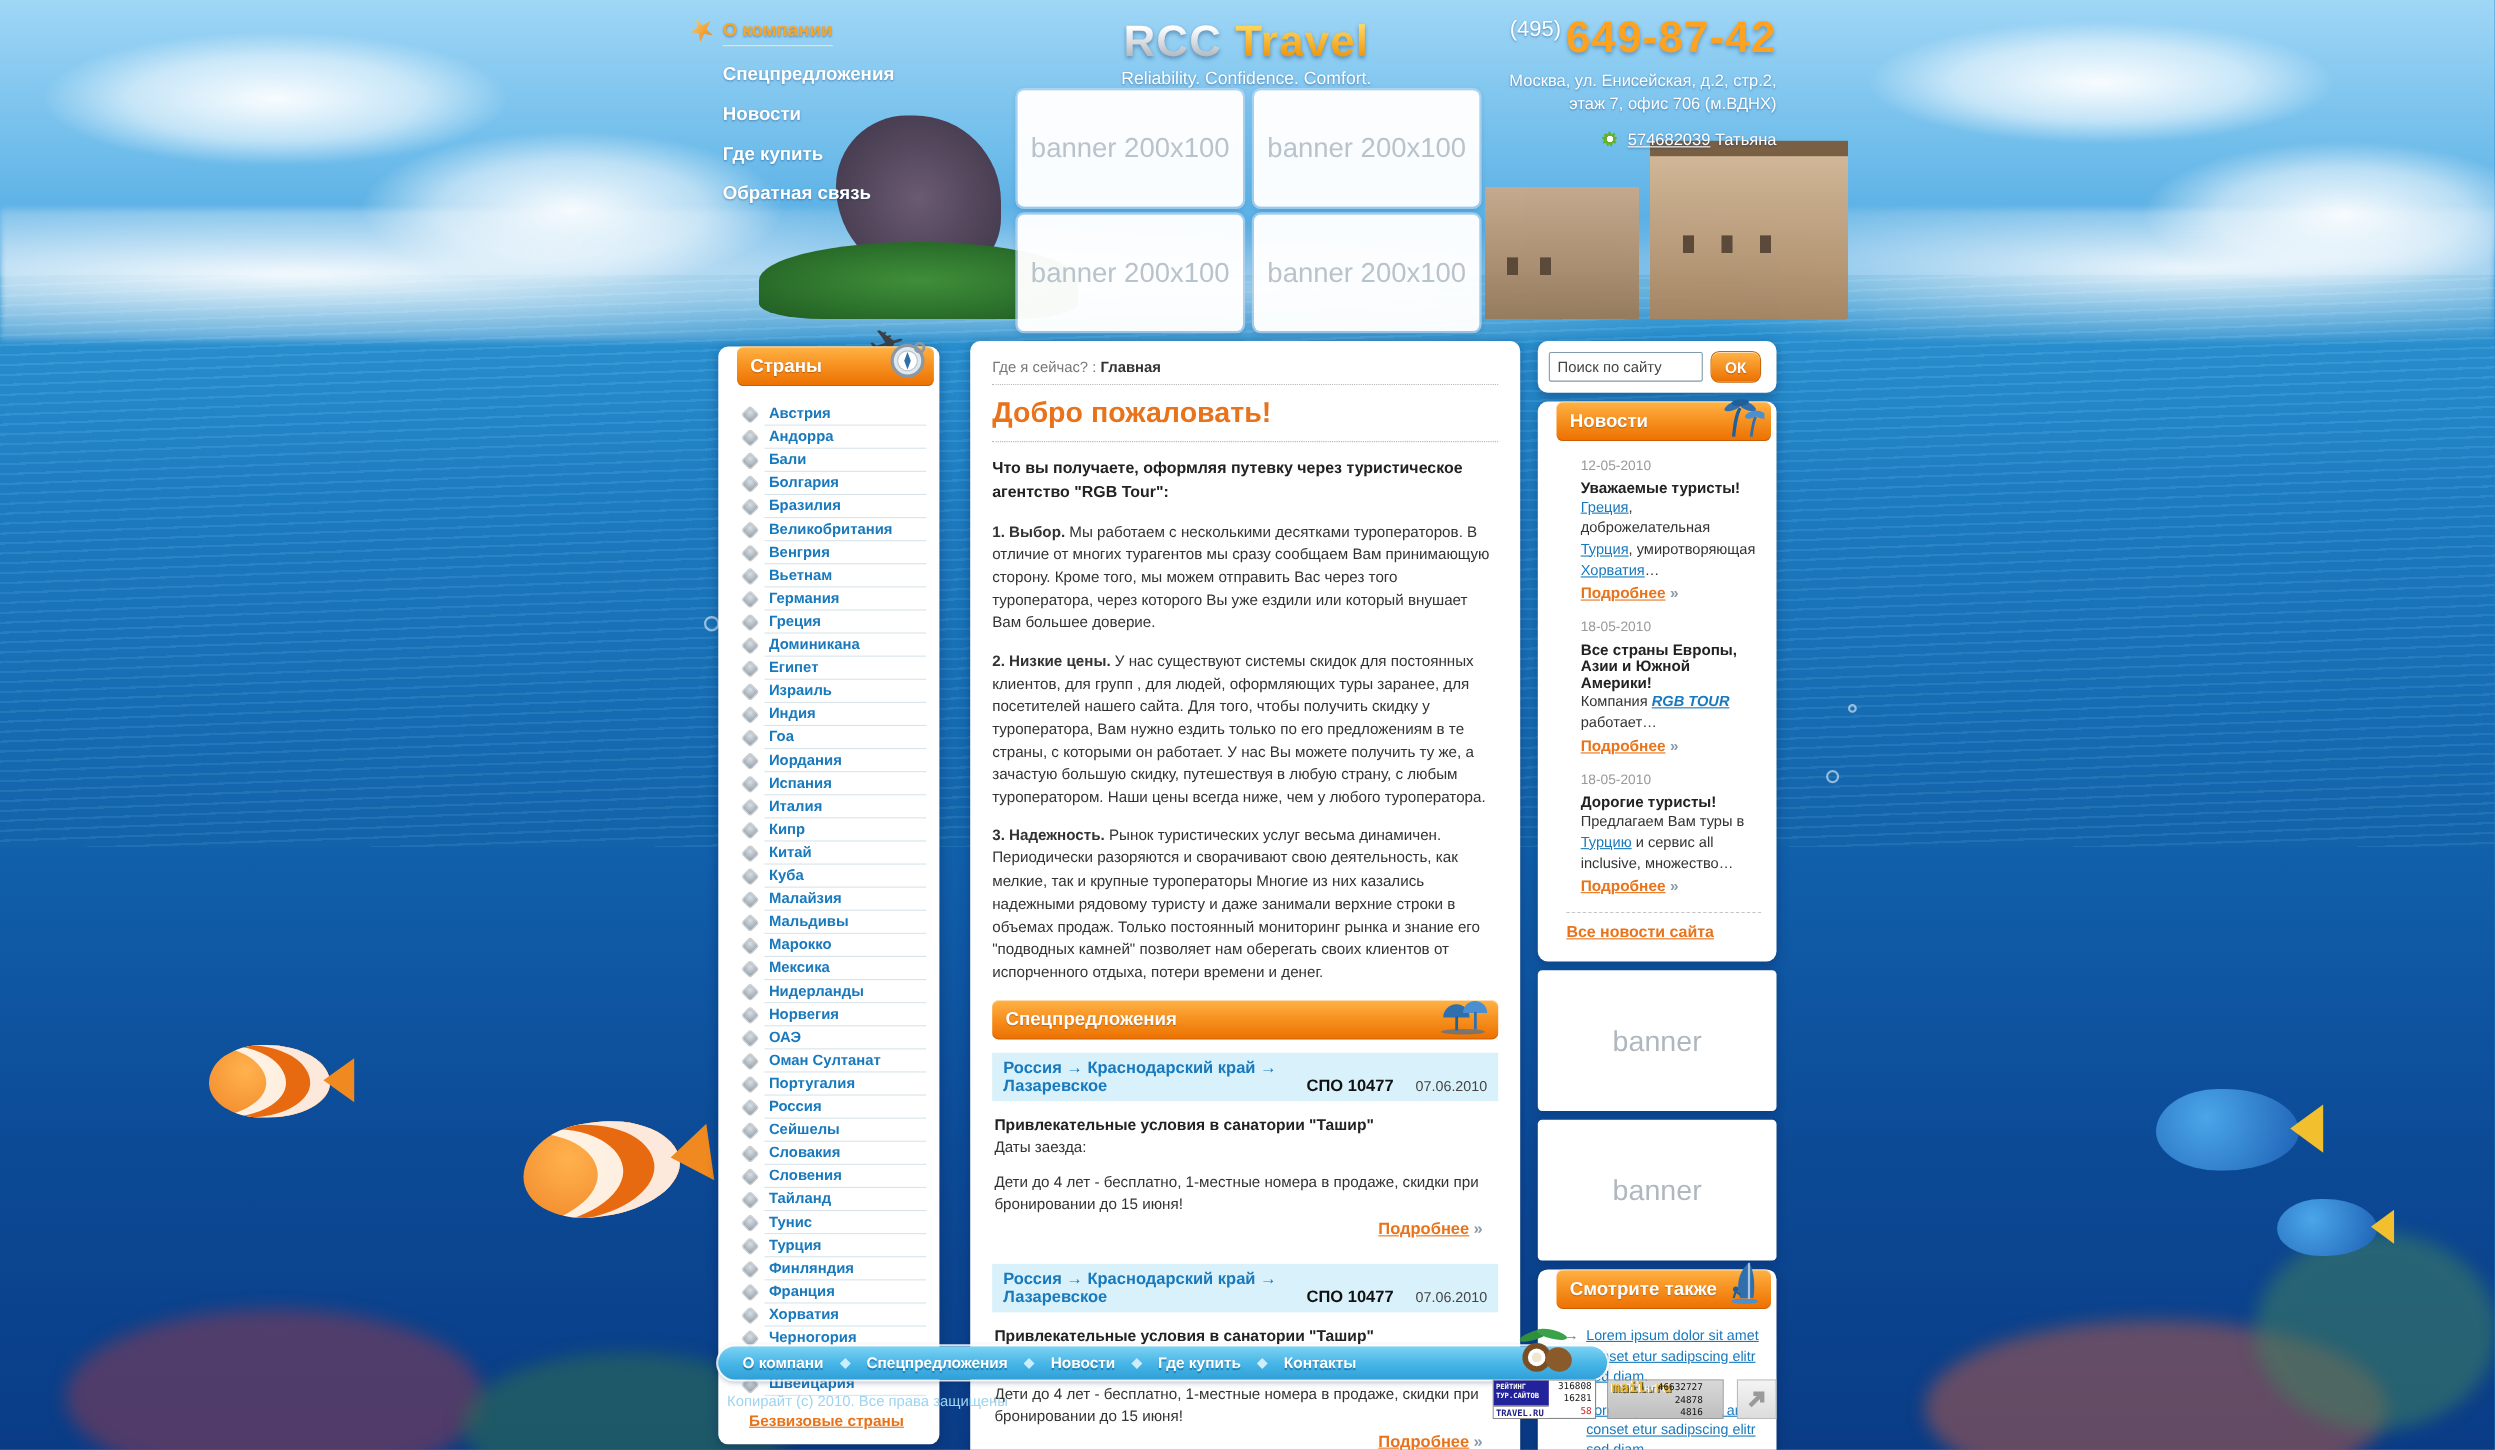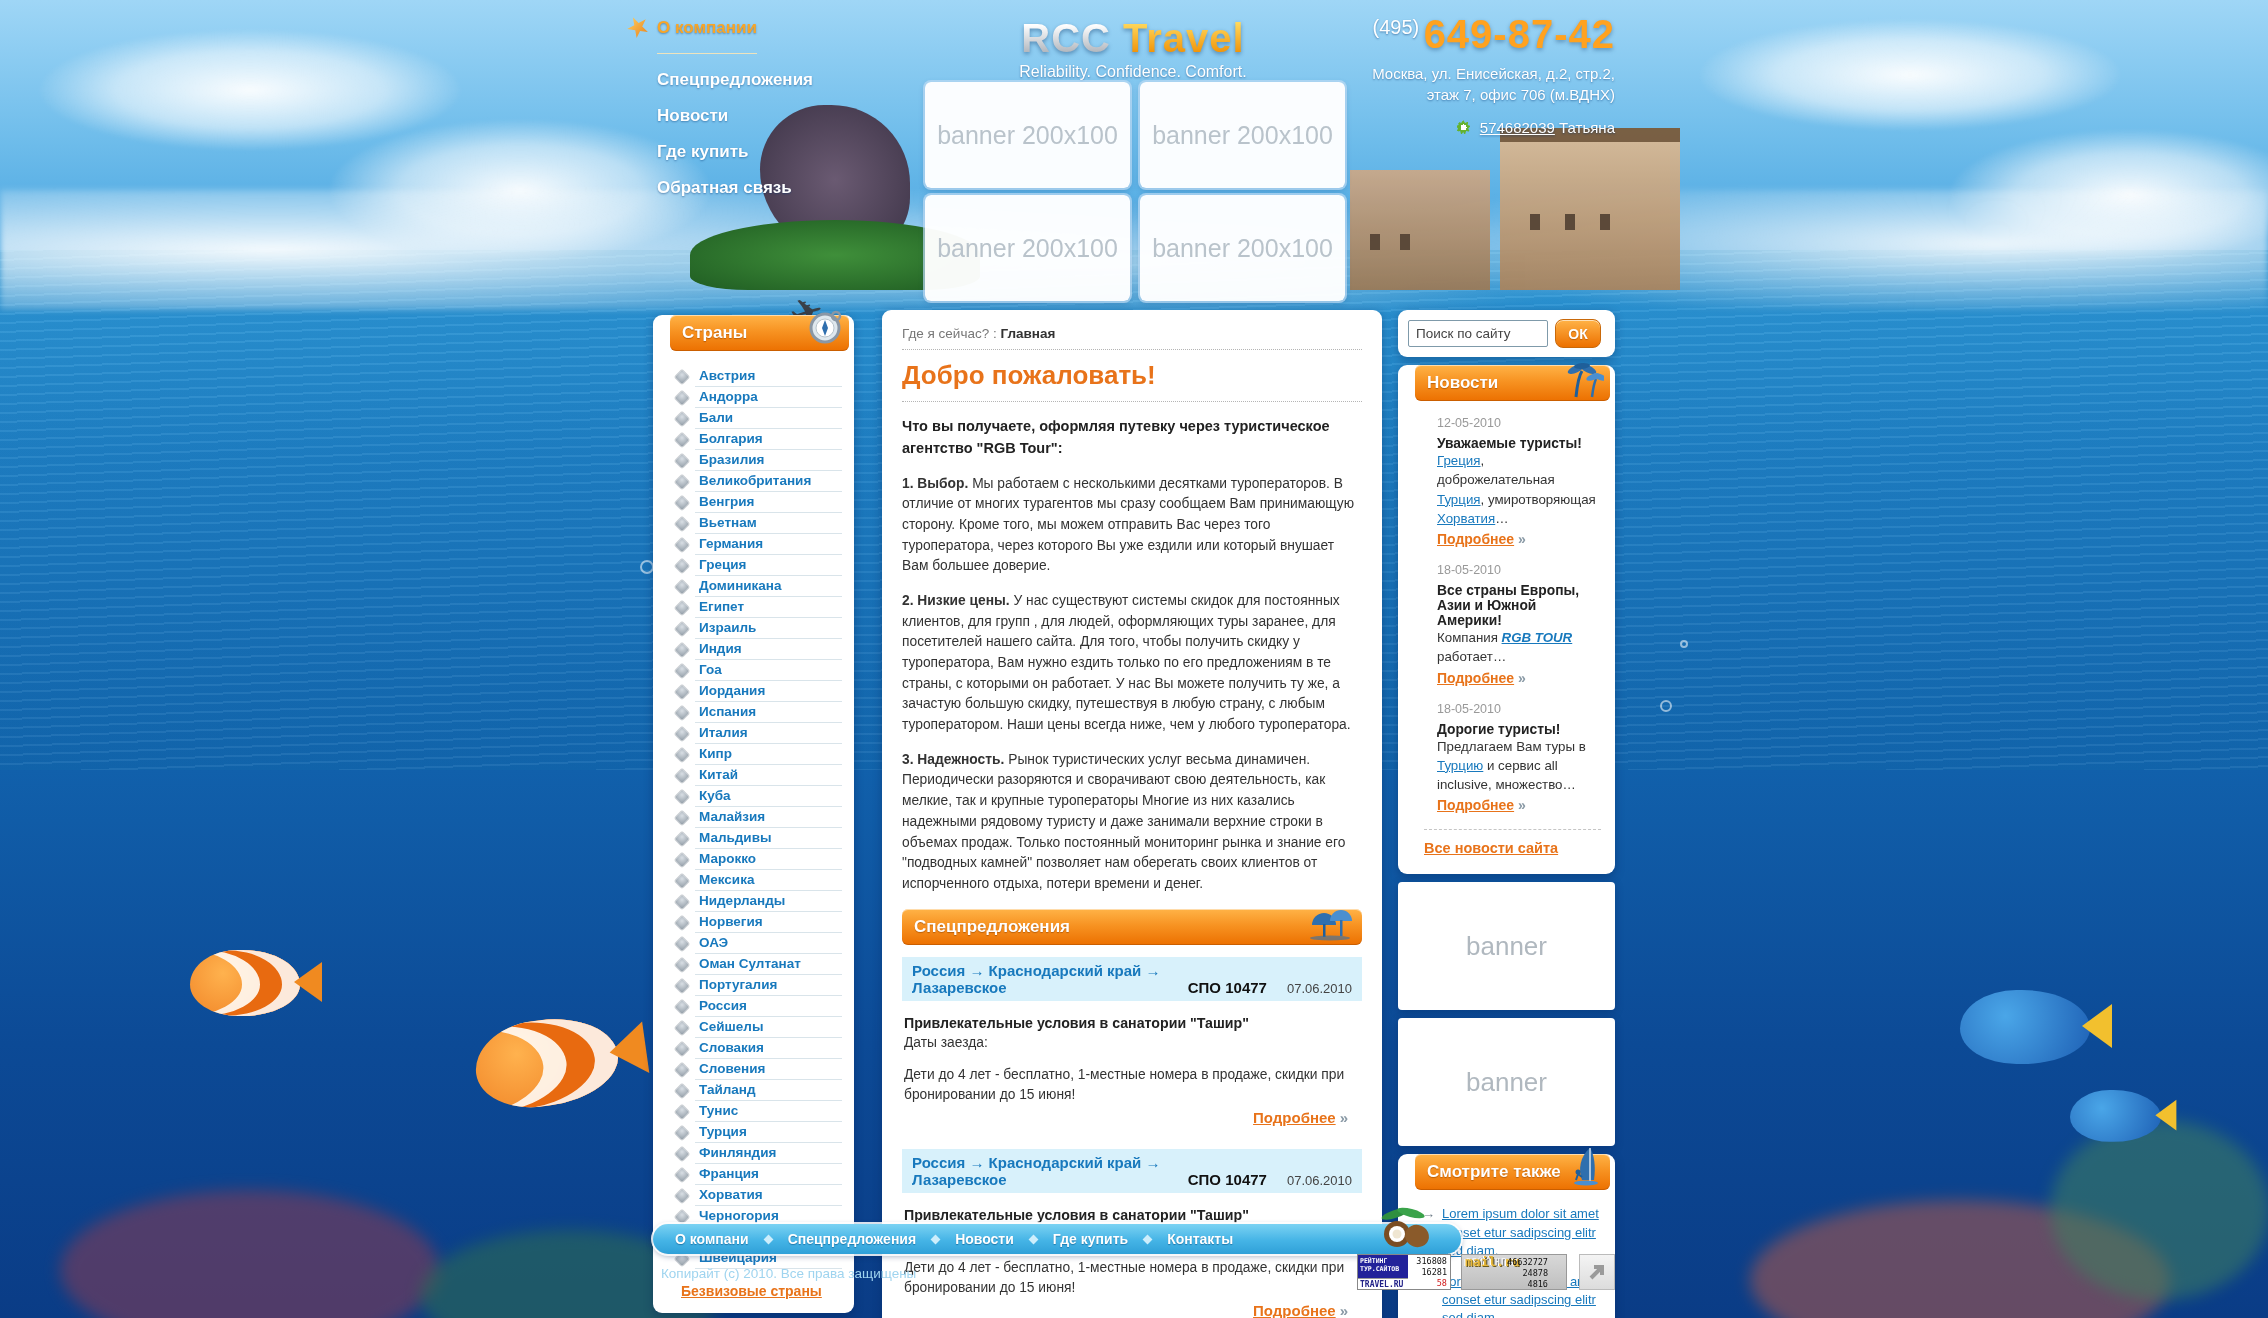--- a/index.html
+++ b/index.html
@@ -36,21 +36,21 @@
   .fish .tail { position:absolute; width:0; height:0; }
   .plane { position:absolute; left:790px; top:290px; font-size:40px; color:#3a4048; transform:rotate(-16deg); }
 
   
   .page { position:absolute; left:50%; transform:translateX(-50%); top:0; width:962px; height:1318px; }
 
   
   .top-nav { position:absolute; left:4px; top:18px; width:230px; }
   .top-nav .item { position:relative; display:block; margin-bottom:16px; font-size:17px; font-weight:bold; color:#fff;
                    text-shadow:0 1px 2px rgba(0,50,110,.45); cursor:pointer; width:max-content; }
-  .top-nav .item.active { color:#f7a528; border-bottom:1px solid rgba(255,230,180,.85); padding-bottom:15px;text-align:center; }
+  .top-nav .item.active { color:#f7a528; border-bottom:1px solid rgba(255,230,180,.85); padding-bottom:3px;text-align:center; }
   .star-ic { position:absolute; left:-30px; top:-2px; width:22px; height:22px;
              background:linear-gradient(160deg,#ffd062,#e8821c); transform:rotate(-28deg);
              clip-path:polygon(50% 0%,61% 35%,98% 35%,68% 57%,79% 91%,50% 70%,21% 91%,32% 57%,2% 35%,39% 35%); }
 
   
   .logo { position:absolute; left:330px; top:16px; width:300px; text-align:center; }
   .logo .line1 { font-size:40px; font-weight:bold; letter-spacing:1px; filter:drop-shadow(0 2px 2px rgba(0,40,90,.4)); }
   .logo .t1 { background:linear-gradient(180deg,#ffffff 20%,#a8aeb6 90%); -webkit-background-clip:text; background-clip:text; color:transparent; }
   .logo .t2 { background:linear-gradient(180deg,#ffd95e 15%,#ef8d00 90%); -webkit-background-clip:text; background-clip:text; color:transparent; }
   .logo .tagline { margin-top:2px; font-size:16px; color:#fff; text-shadow:0 1px 2px rgba(0,50,110,.5); }

